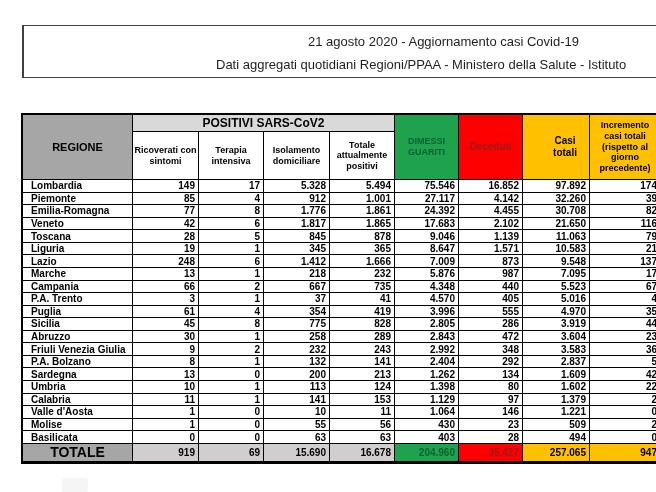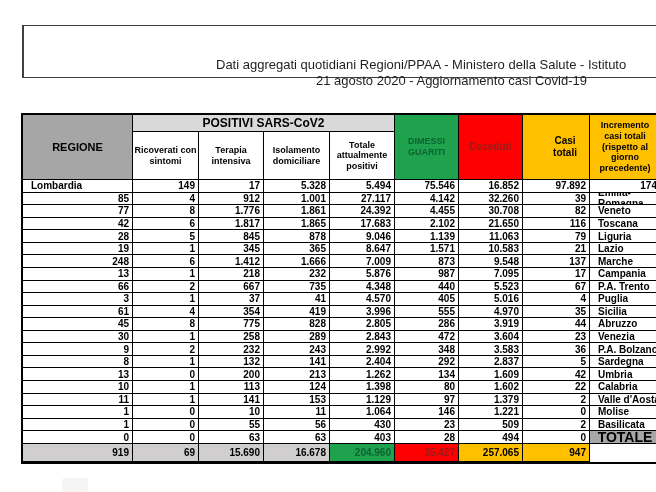--- a/index.html
+++ b/index.html
@@ -6,21 +6,21 @@
   body{
     width:656px;height:492px;overflow:hidden;position:relative;
     background:#ffffff;
     font-family:"Liberation Sans","DejaVu Sans",sans-serif;
   }
   .top-box{
     position:absolute;left:22px;top:25px;width:700px;height:51px;
     border:1px solid #404040;border-left-width:2px;background:#fff;
   }
   .hline{position:absolute;white-space:nowrap;color:#1f1f1f;font-size:13px;}
-  .hline1{left:292px;top:8px;margin-top:39px;}
+  .hline1{left:284px;top:8px;}
   .hline2{left:192px;top:31px;}
 
   .grid{
     position:absolute;left:21px;top:113px;
     display:grid;
     grid-template-columns:110px 66px 65px 66px 65px 64px 64px 67px 71px;
     grid-template-rows:17px 48px repeat(21,12.571px) 18px;
     border:2px solid #000;background:#fff;
   }
   .cell{
@@ -68,20 +68,21 @@
 
 <div class="cell region">Lombardia</div>
     <div class="cell num">149</div>
     <div class="cell num">17</div>
     <div class="cell num">5.328</div>
     <div class="cell num">5.494</div>
     <div class="cell num">75.546</div>
     <div class="cell num">16.852</div>
     <div class="cell num">97.892</div>
     <div class="cell num">174</div>
+    <div class="cell region">Piemonte</div>
     <div class="cell num">85</div>
     <div class="cell num">4</div>
     <div class="cell num">912</div>
     <div class="cell num">1.001</div>
     <div class="cell num">27.117</div>
     <div class="cell num">4.142</div>
     <div class="cell num">32.260</div>
     <div class="cell num">39</div>
     <div class="cell region">Emilia-Romagna</div>
     <div class="cell num">77</div>

